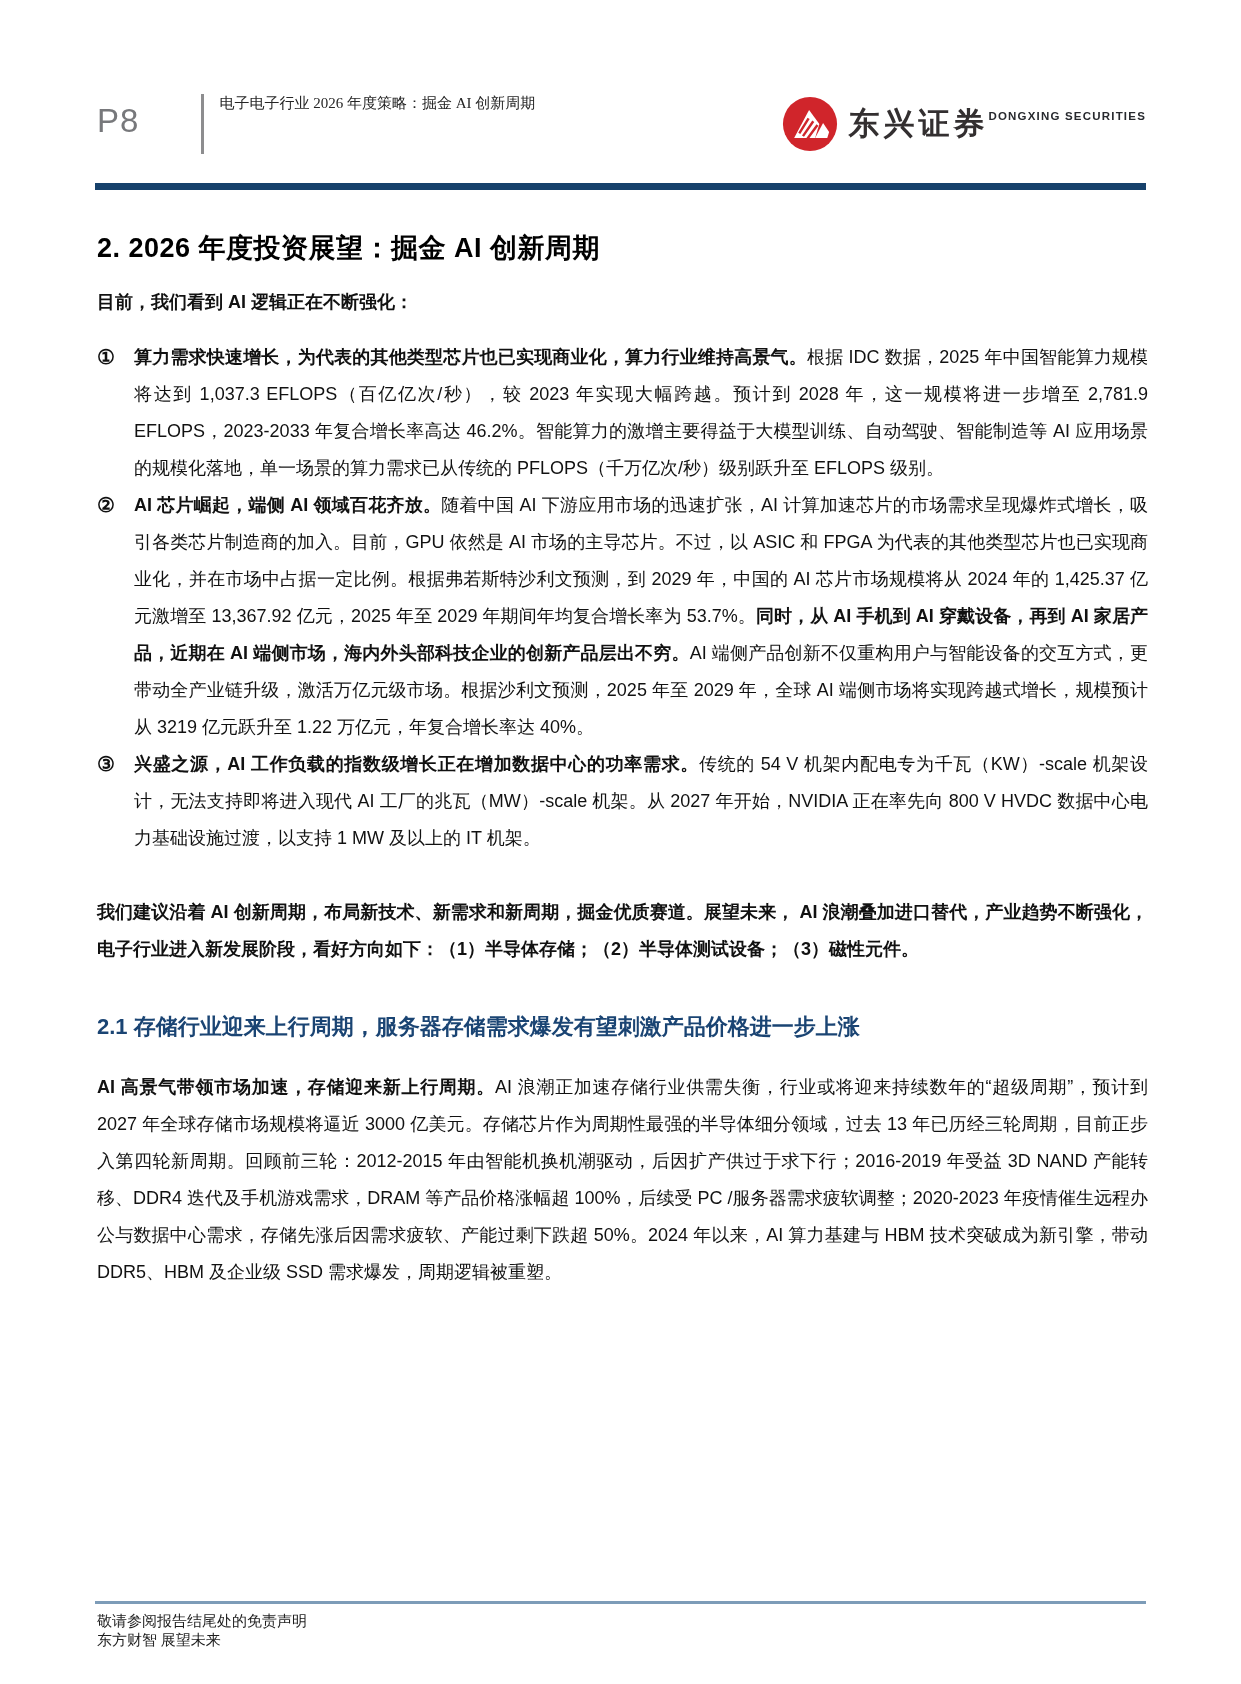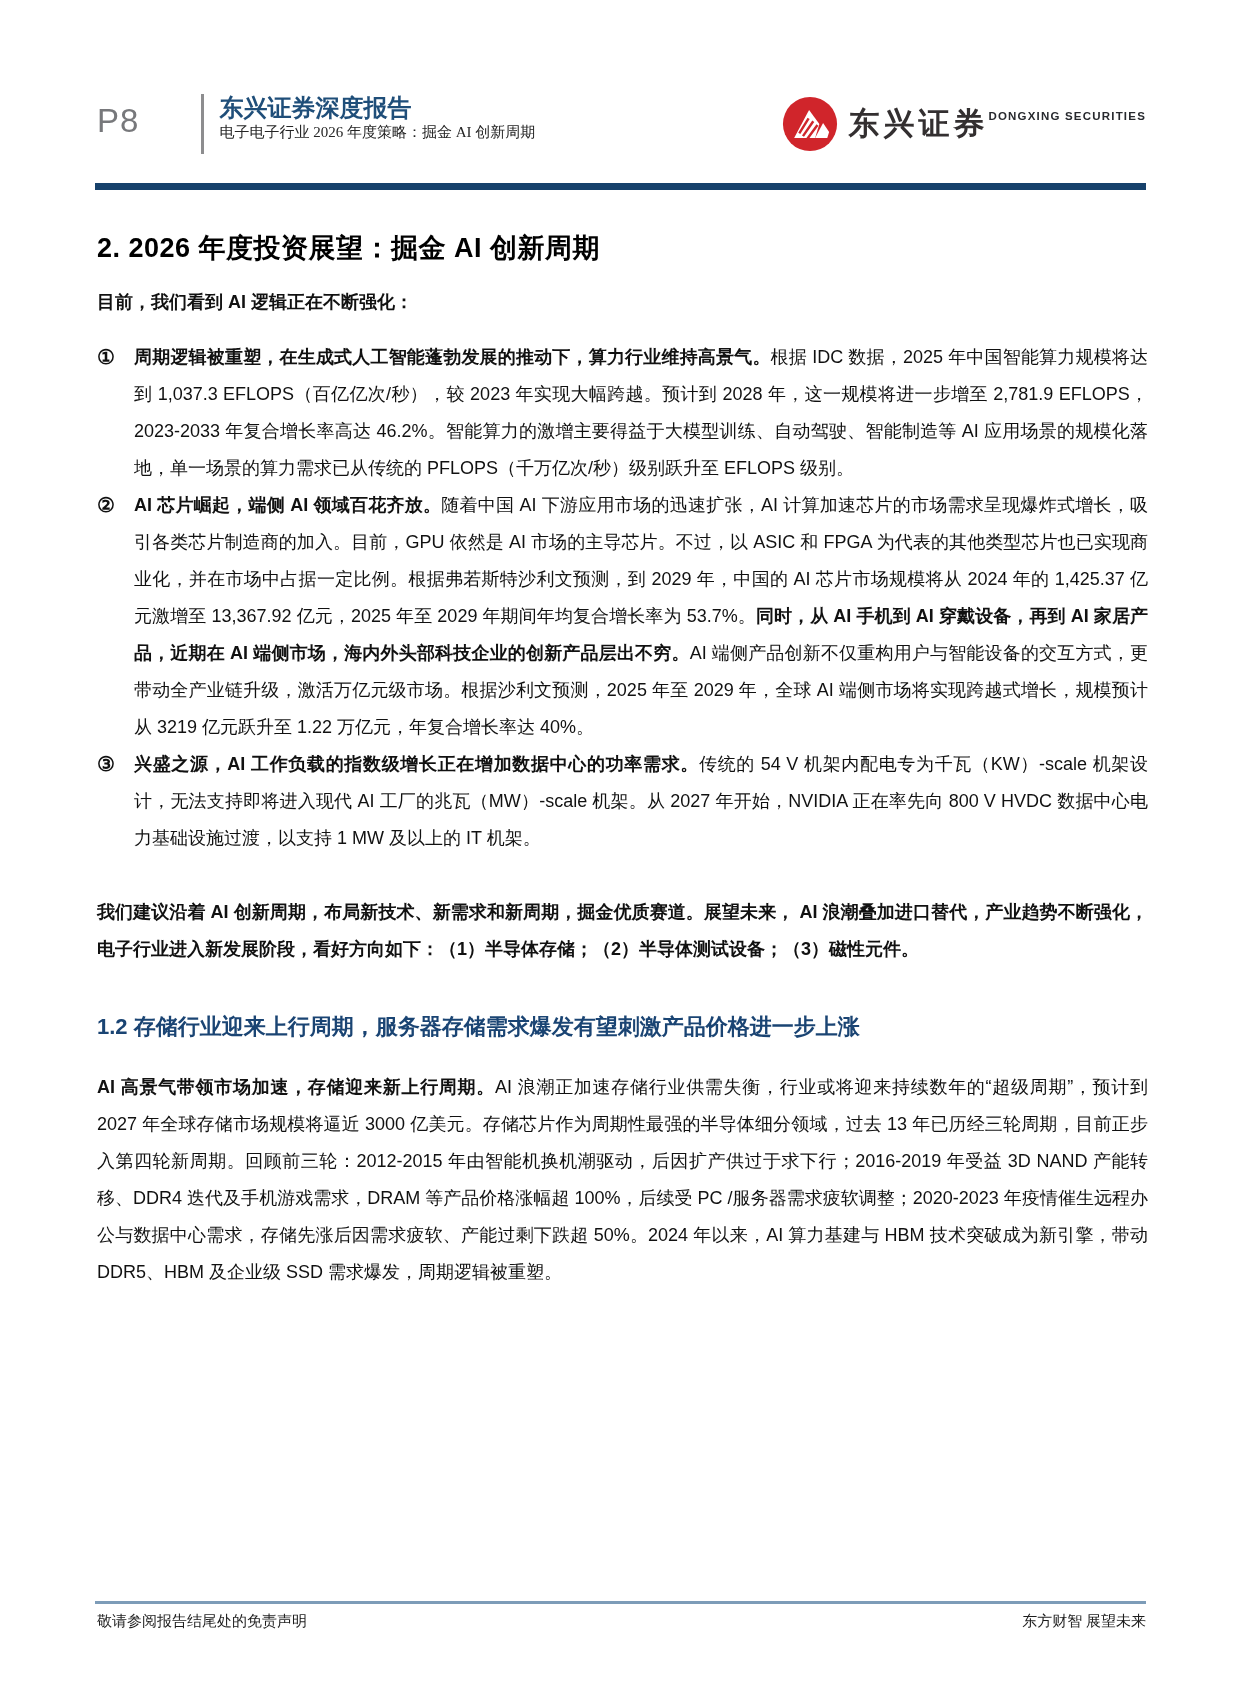--- a/index.html
+++ b/index.html
@@ -32,32 +32,31 @@
   .marker { flex:0 0 37px; width:37px; font-size:20px; font-weight:bold; line-height:37px; }
   .item-text { flex:1; }
   .b { font-weight:bold; }
   .summary { margin-top:37px; font-weight:bold; }
   .subsection-title { margin:44px 0 0 0; font-size:22px; font-weight:bold; color:#1a4473; }
   .storage { margin-top:27px; }
 
   
   .footer-rule { position:absolute; top:1601px; left:95px; width:1051px; height:3px; background:#7d9cb8; }
   .footer { position:absolute; top:1612px; left:97px; width:1049px; display:flex; justify-content:space-between;
-            font-family:"Liberation Serif", serif; font-size:15px; color:#1d1d1d; }
+            font-family:"Liberation Serif", serif; font-size:15px; color:#1d1d1d;flex-direction:column; }
 </style>
 </head>
 <body>
 
 <div class="page">
 
   <div class="header">
     <div class="pagenum">P8</div>
     <div class="hdr-divider"></div>
     <div class="hdr-titles">
-      <div class="report-series">东兴证券深度报告</div>
       <div class="report-subtitle">电子电子行业 2026 年度策略：掘金 AI 创新周期</div>
     </div>
     <div class="logo">
       <svg class="logo-mark" viewBox="0 0 60 60">
         <circle cx="30" cy="30" r="29" fill="#d0252b"></circle>
         <path d="M13 45 L29 15 L40 30 L35.5 45 Z" fill="#ffffff"></path>
         <path d="M18.5 40 L28.5 24 M22.5 43 L33.5 27 M27 46 L38 31" stroke="#d0252b" stroke-width="2.6" fill="none"></path>
         <path d="M35.5 45 L44 29 L50.5 38.5 L48.5 45 Z" fill="#ffffff"></path>
       </svg>
       <div class="logo-text">
@@ -70,38 +69,38 @@
 
   <div class="content">
     <h1 class="section-title">2. 2026 年度投资展望：掘金 AI 创新周期</h1>
 
     <p class="para intro">目前，我们看到 AI 逻辑正在不断强化：</p>
 
     <div class="numbered-list">
 
       <div class="list-item">
         <span class="marker">①</span>
-        <span class="item-text para"><span class="b">周期逻辑被重塑，在生成式人工智能蓬勃发展的推动下，算力行业维持高景气。</span><span>根据 IDC 数据，2025 年中国智能算力规模将达到 1,037.3 EFLOPS（百亿亿次/秒），较 2023 年实现大幅跨越。预计到 2028 年，这一规模将进一步增至 2,781.9 EFLOPS，2023-2033 年复合增长率高达 46.2%。智能算力的激增主要得益于大模型训练、自动驾驶、智能制造等 AI 应用场景的规模化落地，单一场景的算力需求已从传统的 PFLOPS（千万亿次/秒）级别跃升至 EFLOPS 级别。</span></span>
+        <span class="item-text para"><span class="b">算力需求快速增长，为代表的其他类型芯片也已实现商业化，算力行业维持高景气。</span><span>根据 IDC 数据，2025 年中国智能算力规模将达到 1,037.3 EFLOPS（百亿亿次/秒），较 2023 年实现大幅跨越。预计到 2028 年，这一规模将进一步增至 2,781.9 EFLOPS，2023-2033 年复合增长率高达 46.2%。智能算力的激增主要得益于大模型训练、自动驾驶、智能制造等 AI 应用场景的规模化落地，单一场景的算力需求已从传统的 PFLOPS（千万亿次/秒）级别跃升至 EFLOPS 级别。</span></span>
       </div>
 
       <div class="list-item">
         <span class="marker">②</span>
         <span class="item-text para"><span class="b">AI 芯片崛起，端侧 AI 领域百花齐放。</span><span>随着中国 AI 下游应用市场的迅速扩张，AI 计算加速芯片的市场需求呈现爆炸式增长，吸引各类芯片制造商的加入。目前，GPU 依然是 AI 市场的主导芯片。不过，以 ASIC 和 FPGA 为代表的其他类型芯片也已实现商业化，并在市场中占据一定比例。根据弗若斯特沙利文预测，到 2029 年，中国的 AI 芯片市场规模将从 2024 年的 1,425.37 亿元激增至 13,367.92 亿元，2025 年至 2029 年期间年均复合增长率为 53.7%。</span><span class="b">同时，从 AI 手机到 AI 穿戴设备，再到 AI 家居产品，近期在 AI 端侧市场，海内外头部科技企业的创新产品层出不穷。</span><span>AI 端侧产品创新不仅重构用户与智能设备的交互方式，更带动全产业链升级，激活万亿元级市场。根据沙利文预测，2025 年至 2029 年，全球 AI 端侧市场将实现跨越式增长，规模预计从 3219 亿元跃升至 1.22 万亿元，年复合增长率达 40%。</span></span>
       </div>
 
       <div class="list-item">
         <span class="marker">③</span>
         <span class="item-text para"><span class="b">兴盛之源，AI 工作负载的指数级增长正在增加数据中心的功率需求。</span><span>传统的 54 V 机架内配电专为千瓦（KW）-scale 机架设计，无法支持即将进入现代 AI 工厂的兆瓦（MW）-scale 机架。从 2027 年开始，NVIDIA 正在率先向 800 V HVDC 数据中心电力基础设施过渡，以支持 1 MW 及以上的 IT 机架。</span></span>
       </div>
 
     </div>
 
     <p class="para summary">我们建议沿着 AI 创新周期，布局新技术、新需求和新周期，掘金优质赛道。展望未来， AI 浪潮叠加进口替代，产业趋势不断强化，电子行业进入新发展阶段，看好方向如下：（1）半导体存储；（2）半导体测试设备；（3）磁性元件。</p>
 
-    <h2 class="subsection-title">1.2 存储行业迎来上行周期，服务器存储需求爆发有望刺激产品价格进一步上涨</h2>
+    <h2 class="subsection-title">2.1 存储行业迎来上行周期，服务器存储需求爆发有望刺激产品价格进一步上涨</h2>
 
     <p class="para storage"><span class="b">AI 高景气带领市场加速，存储迎来新上行周期。</span><span>AI 浪潮正加速存储行业供需失衡，行业或将迎来持续数年的“超级周期”，预计到 2027 年全球存储市场规模将逼近 3000 亿美元。存储芯片作为周期性最强的半导体细分领域，过去 13 年已历经三轮周期，目前正步入第四轮新周期。回顾前三轮：2012-2015 年由智能机换机潮驱动，后因扩产供过于求下行；2016-2019 年受益 3D NAND 产能转移、DDR4 迭代及手机游戏需求，DRAM 等产品价格涨幅超 100%，后续受 PC /服务器需求疲软调整；2020-2023 年疫情催生远程办公与数据中心需求，存储先涨后因需求疲软、产能过剩下跌超 50%。2024 年以来，AI 算力基建与 HBM 技术突破成为新引擎，带动 DDR5、HBM 及企业级 SSD 需求爆发，周期逻辑被重塑。</span></p>
   </div>
 
   <div class="footer-rule"></div>
   <div class="footer">
     <span>敬请参阅报告结尾处的免责声明</span>
     <span>东方财智 展望未来</span>
   </div>
 

